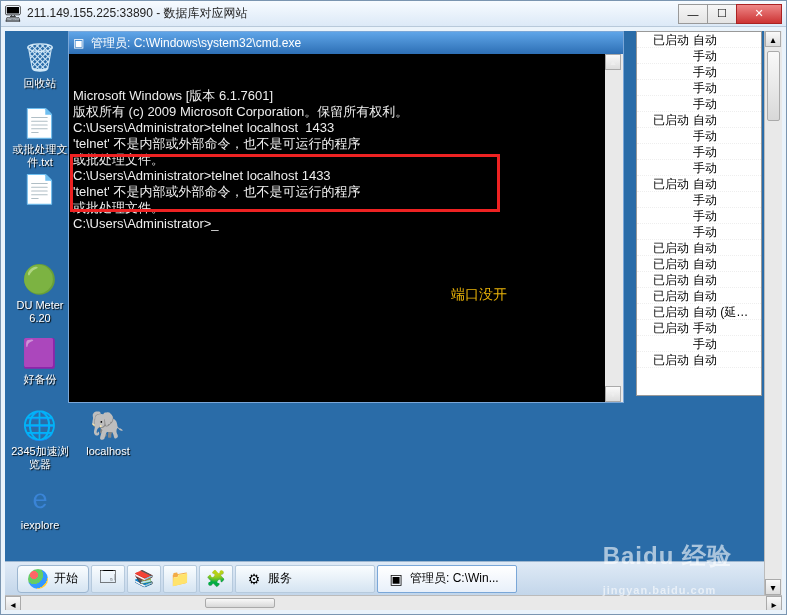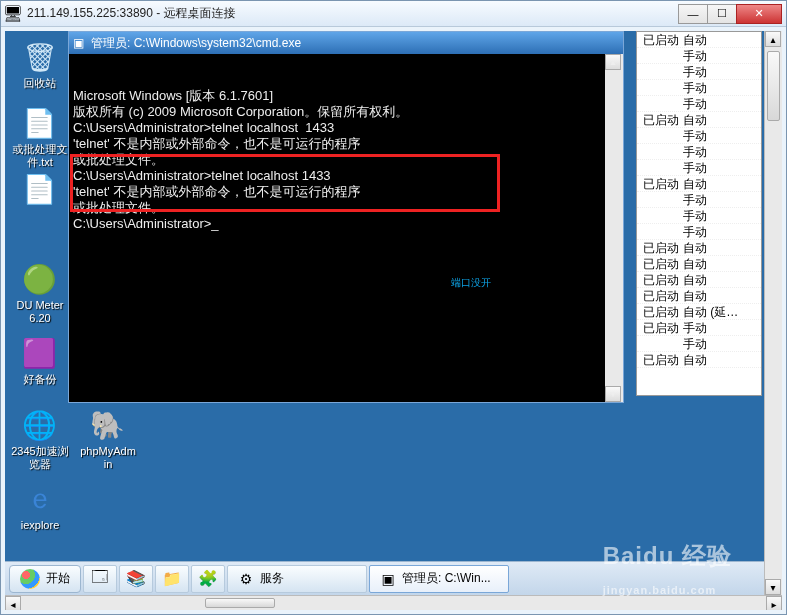--- a/index.html
+++ b/index.html
@@ -24,56 +24,56 @@
 .remote .scroll-h .scroll-thumb { top: 2px; bottom: 2px; left: 200px; width: 70px; }
 .scroll-arrow { position: absolute; width: 16px; height: 16px; background: linear-gradient(#fafafa,#ddd); border: 1px solid #aaa; font-size: 10px; display: flex; align-items: center; justify-content: center; }
 
 
 .desk-icon { position: absolute; width: 58px; text-align: center; color: #fff; font-size: 11px; cursor: pointer; }
 .desk-icon .glyph { width: 36px; height: 36px; margin: 0 auto 2px; display: flex; align-items: center; justify-content: center; font-size: 28px; }
 .desk-icon .lbl { text-shadow: 1px 1px 1px #000; line-height: 1.15; word-break: break-all; }
 
 
 .services { position: absolute; right: 20px; top: 0; width: 126px; height: 365px; background: #fff; border: 1px solid #999; overflow: hidden; font-size: 12px; }
-.services .row { height: 16px; line-height: 16px; white-space: nowrap; padding-left: 6px; border-bottom: 1px dotted #eee; }
+.services .row { height: 16px; line-height: 16px; white-space: nowrap; padding-left: 16px; border-bottom: 1px dotted #eee; }
 .services .row span.col1 { display: inline-block; width: 40px; }
 .services .row span.col2 { display: inline-block; }
 
 
 .cmd-window { position: absolute; left: 63px; top: 0; width: 556px; height: 372px; border: 1px solid #7aa7d8; }
 .cmd-titlebar { height: 22px; background: linear-gradient(#5fa5e8,#2d6fb5); display: flex; align-items: center; padding: 0 4px; color: #fff; font-size: 12px; }
 .cmd-titlebar .icon { width: 14px; height: 14px; margin-right: 4px; font-size: 12px; }
 .cmd-titlebar .title { flex: 1; }
 .cmd-body { background: #000; color: #eee; font-family: "NSimSun","SimSun","Courier New",monospace; font-size: 13px; line-height: 16px; padding: 2px 4px; height: calc(100% - 22px); position: relative; white-space: pre; overflow: hidden; }
 .cmd-body .line { white-space: pre-wrap; }
 .cmd-body .highlight-box { position: absolute; border: 3px solid #e22; left: 1px; top: 100px; width: 430px; height: 58px; pointer-events: none; }
-.cmd-body .port-msg { position: absolute; left: 382px; top: 221px; color: #0ea5e9; font-size: 10px; font-family: "Microsoft YaHei"; }
+.cmd-body .port-msg { position: absolute; left: 382px; top: 233px; color: #eab308; font-size: 14px; font-family: "Microsoft YaHei"; }
 .cmd-body .scroll { position: absolute; right: 0; top: 0; bottom: 0; width: 18px; background: #e9e9e9; }
 .cmd-body .caret::after { content: "_"; }
 
 
-.taskbar { position: absolute; left: 0; right: 18px; bottom: 15px; height: 34px; background: linear-gradient(#dfeaf6,#c3d6ea); border-top: 1px solid #9cb6d0; display: flex; align-items: center; padding: 0 4px; gap: 2px; }
+.taskbar { position: absolute; left: 0; right: 18px; bottom: 15px; height: 34px; background: linear-gradient(#dfeaf6,#c3d6ea); border-top: 1px solid #9cb6d0; display: flex; align-items: center; padding: 0 12px; gap: 2px; }
 .start-btn { height: 28px; padding: 0 10px; border-radius: 4px; background: linear-gradient(#fafdff,#d5e4f2); border: 1px solid #9cb6d0; display: flex; align-items: center; gap: 6px; font-size: 12px; }
 .start-btn .orb { width: 20px; height: 20px; border-radius: 50%; background: radial-gradient(circle at 30% 30%, #f66 0 20%, #6c6 20% 45%, #39f 45% 70%, #fc3 70% 100%); }
 .task-item { height: 28px; width: 34px; border: 1px solid #b6cadd; border-radius: 2px; background: linear-gradient(#fafdff,#d5e4f2); display: flex; align-items: center; justify-content: center; font-size: 16px; }
 .task-big { height: 28px; padding: 0 10px; border: 1px solid #b6cadd; border-radius: 2px; background: linear-gradient(#fafdff,#d5e4f2); display: flex; align-items: center; gap: 6px; font-size: 12px; min-width: 140px; }
 .task-big.active { background: linear-gradient(#fff,#e8f0fa); border-color: #7aa7d8; }
 .task-big .icon { width: 16px; height: 16px; display: inline-flex; align-items: center; justify-content: center; font-size: 14px; }
 
 
 .watermark { position: absolute; right: 50px; bottom: 10px; color: rgba(255,255,255,0.6); font-size: 24px; font-weight: bold; letter-spacing: 1px; pointer-events: none; margin-top: 24px; }
 .watermark .small { font-size: 11px; font-weight: bold; }
 </style>
 </head>
 <body>
 
 <div class="rdp-window">
   <div class="rdp-titlebar">
     <span class="icon">🖥</span>
-    <span class="title">211.149.155.225:33890 - 远程桌面连接</span>
+    <span class="title">211.149.155.225:33890 - 数据库对应网站</span>
     <div class="win-btns">
       <div class="win-btn min">—</div>
       <div class="win-btn max">☐</div>
       <div class="win-btn close">✕</div>
     </div>
   </div>
 
   <div class="remote">
 
     <div id="icons-left"></div>
@@ -179,16 +179,16 @@
       <div class="desk-icon" style="left: 6px; top: 376px;">
         <div class="glyph" style="color:#4ad">🌐</div>
         <div class="lbl">2345加速浏览器</div>
       </div>
       <div class="desk-icon" style="left: 6px; top: 450px;">
         <div class="glyph" style="color:#3a84d6">ｅ</div>
         <div class="lbl">iexplore</div>
       </div>
       <div class="desk-icon" style="left: 74px; top: 376px;">
         <div class="glyph" style="color:#f90">🐘</div>
-        <div class="lbl">phpMyAdmin</div>
+        <div class="lbl">localhost</div>
       </div>
     </div>
 </div>
 
 </body></html>

